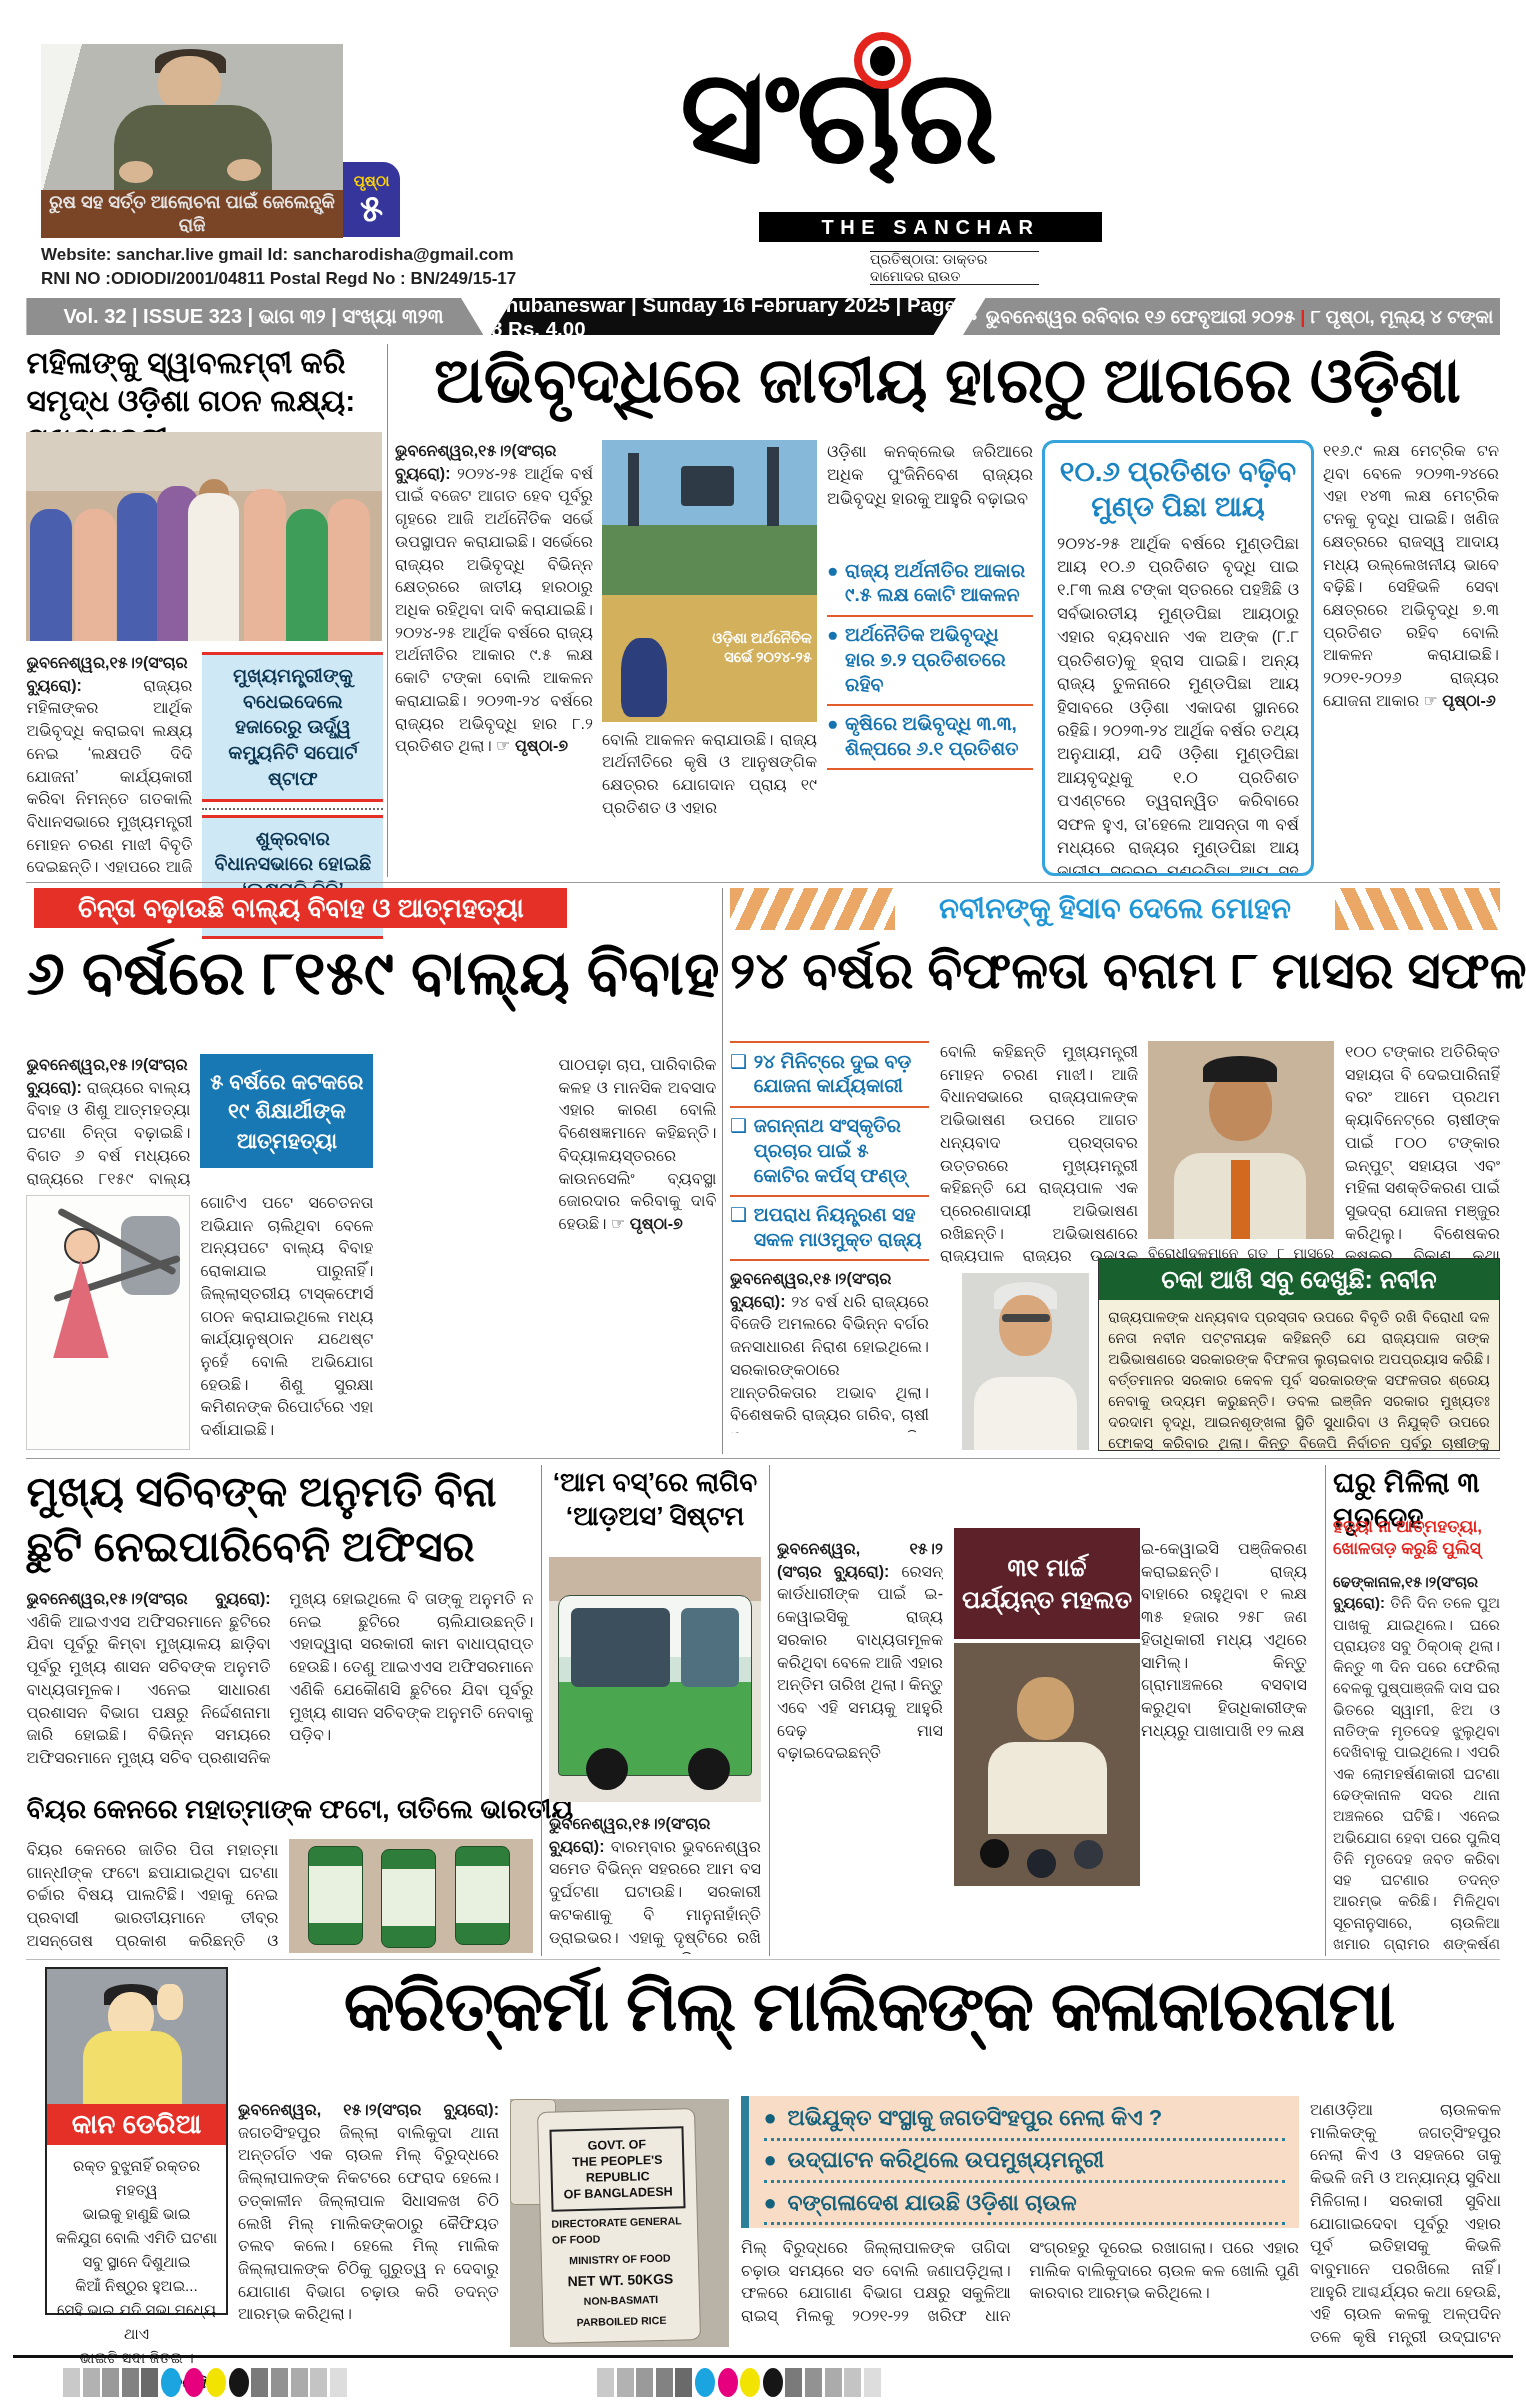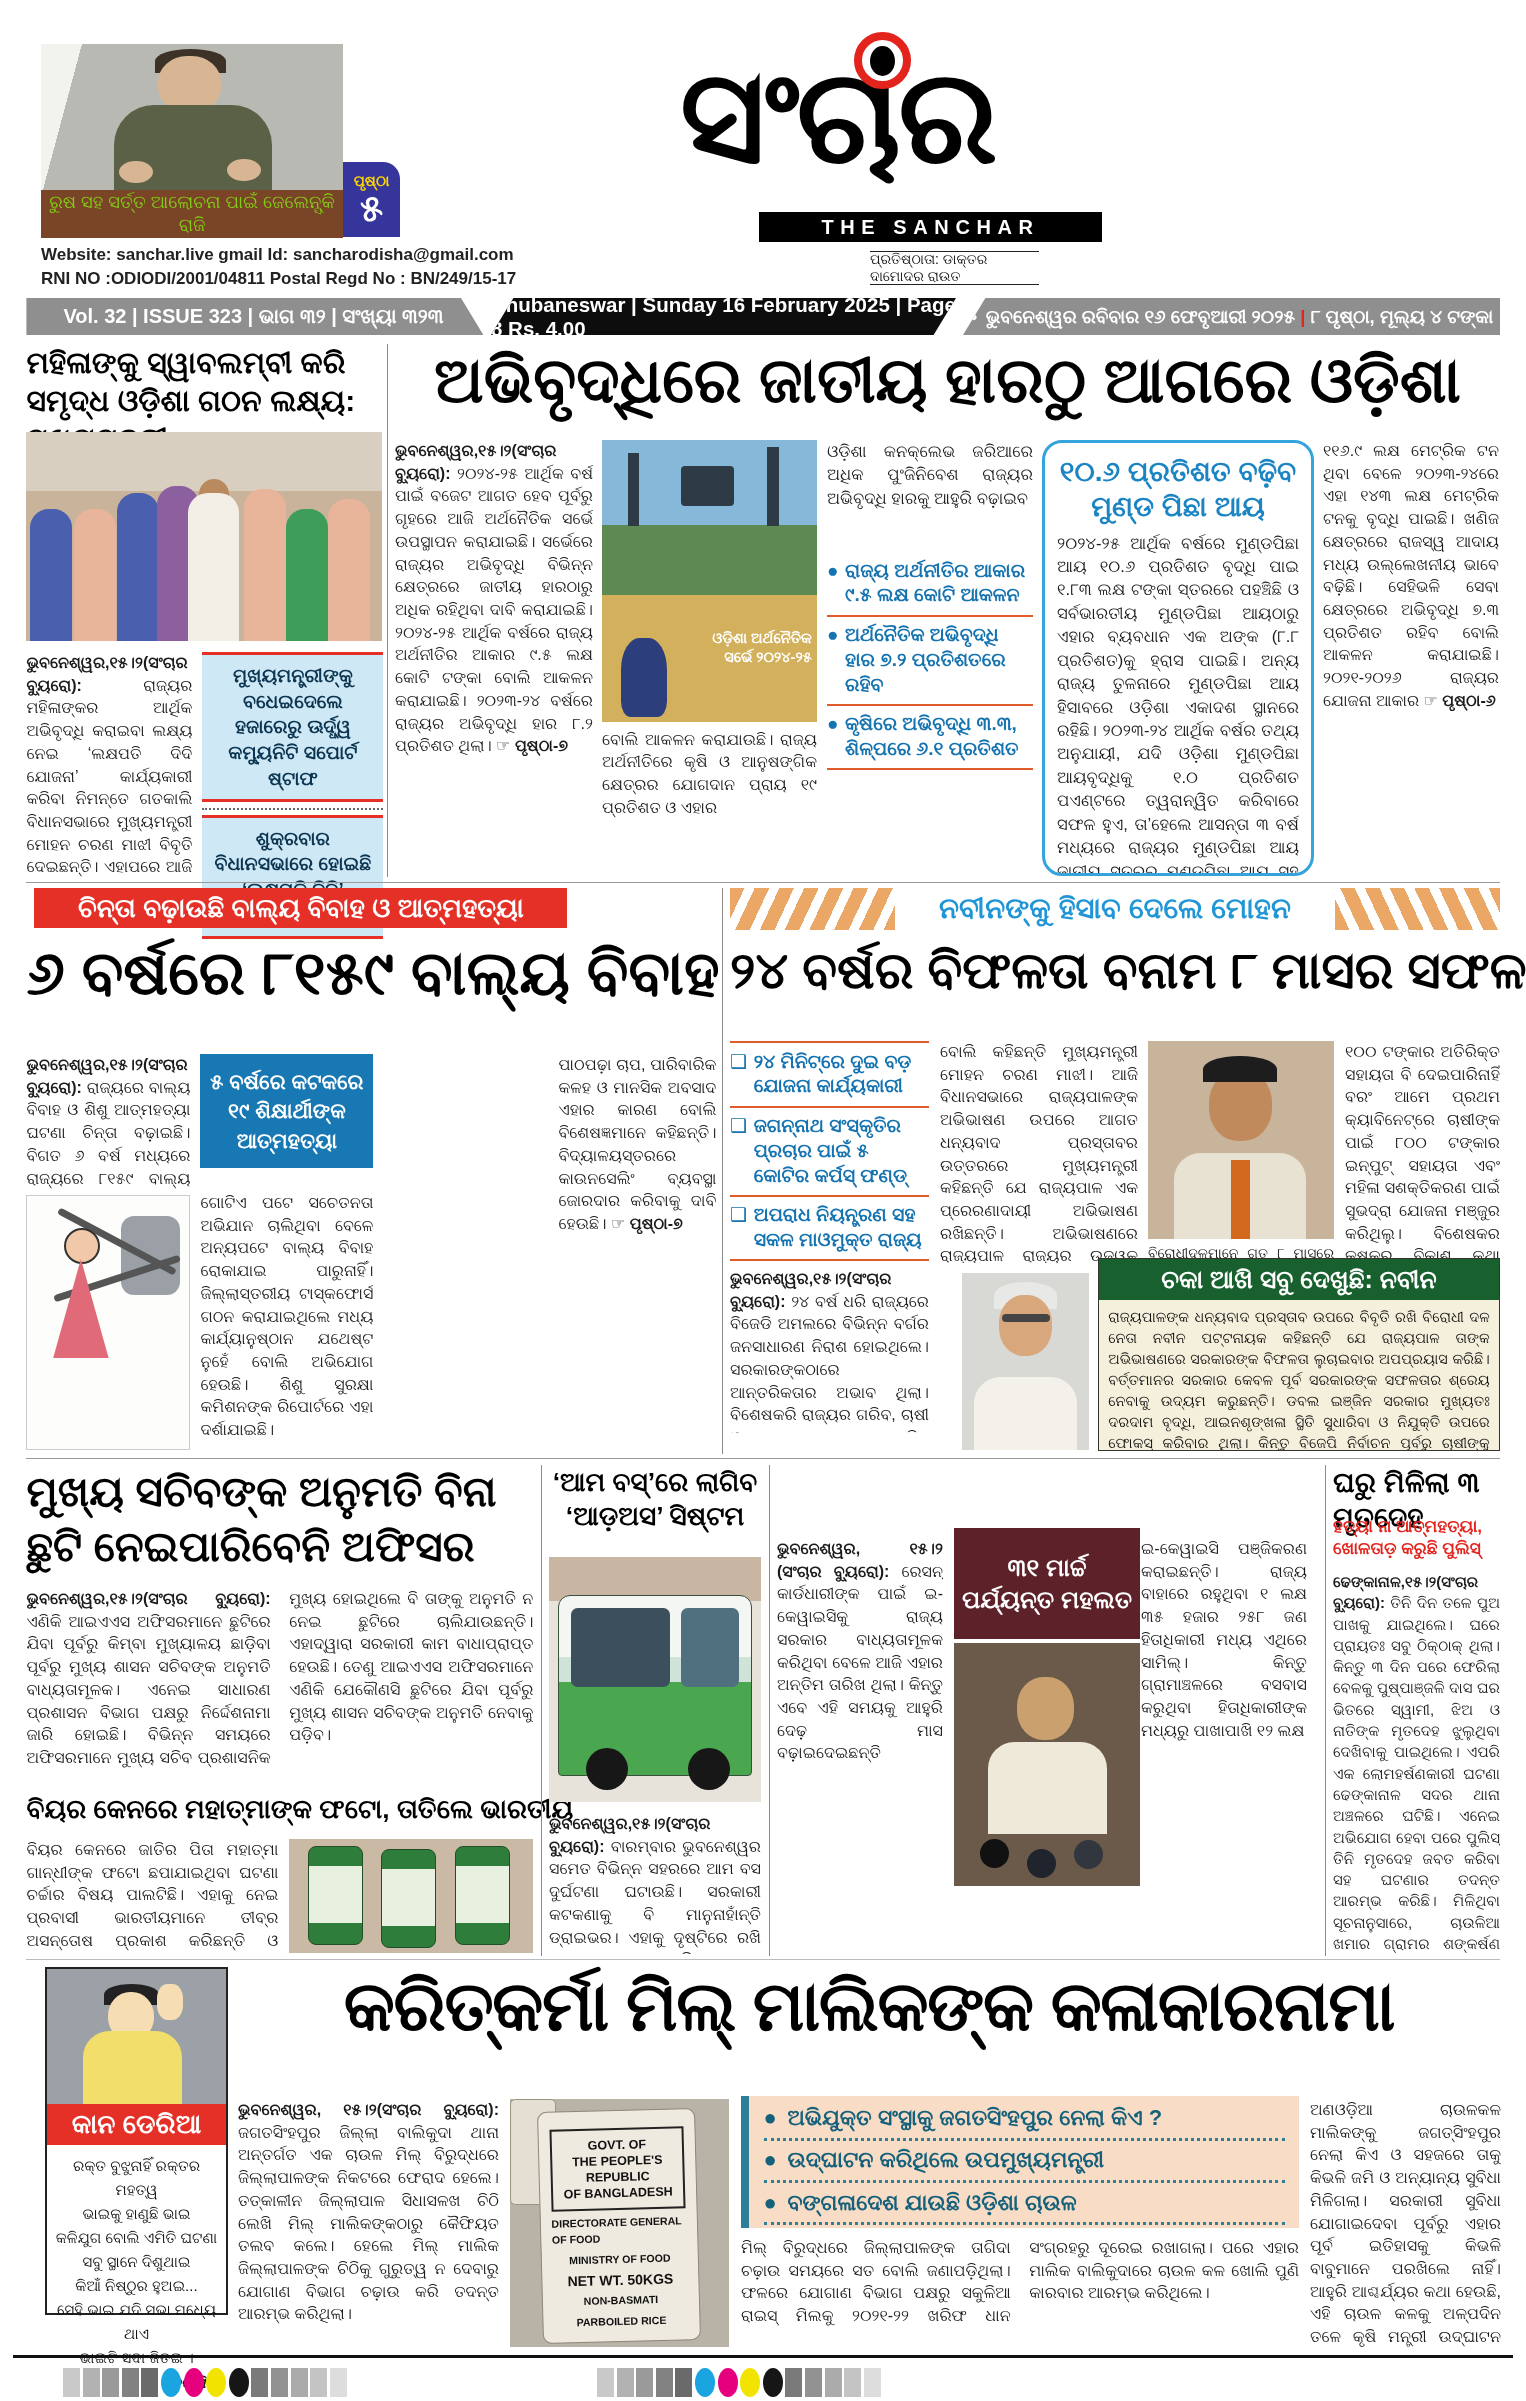--- a/index.html
+++ b/index.html
@@ -13,40 +13,40 @@
   .hl{font-weight:900;color:#000}
   .vsep{position:absolute;width:1.3px;background:#8a8a8a}
   .hrule{position:absolute;height:1.3px;background:#9a9a9a}
   .center{text-align:center}
   
   .promo-photo{background:linear-gradient(105deg,#f2f2ef 0 12%,#b9b9b3 12% 100%);overflow:hidden}
   .zel-body{position:absolute;left:73px;top:61px;width:158px;height:92px;background:#5a6147;border-radius:40px 40px 0 0}
   .zel-head{position:absolute;left:117px;top:12px;width:63px;height:57px;background:#d8b694;border-radius:46%}
   .zel-hair{position:absolute;left:114px;top:5.3px;width:71px;height:24px;background:#3d3228;border-radius:50% 50% 0 0}
   .zel-hand{position:absolute;width:34px;height:22.4px;background:#d8b694;border-radius:50%}
-  .promo-caption{background:#7a4527;color:#84cc16;font-weight:400;font-size:18px;line-height:1.3;display:flex;align-items:center;justify-content:center;text-align:center;padding:2.6px 6.6px}
+  .promo-caption{background:#7a4527;color:#e5e5e5;font-weight:700;font-size:18px;line-height:1.3;display:flex;align-items:center;justify-content:center;text-align:center;padding:2.6px 6.6px}
   .page-badge{background:#35359b;border-radius:0 17px 0 0;display:flex;flex-direction:column;align-items:center;justify-content:center}
   .page-badge .lbl{color:#ffd400;font-size:15px;font-weight:800}
   .page-badge .num{color:#fff;font-size:37px;font-weight:900;line-height:1}
   .weblines{font-size:17px;color:#222}
   .weblines b{font-weight:800}
   .logo-text{font-weight:900;font-size:131px;line-height:1;color:#000;letter-spacing:-2.6px;white-space:nowrap}
   .logo-ring{position:absolute;width:57px;height:57px;border:8.6px solid #e3241d;border-radius:50%;background:#fff;display:flex;align-items:center;justify-content:center}
   .logo-ring i{width:25px;height:30px;background:#000;border-radius:50%}
   .sanchar-bar{background:#000;color:#fff;display:flex;align-items:center;justify-content:center;font-weight:800;font-size:20px;letter-spacing:6.6px}
   .founder{border-top:1.3px solid #222;border-bottom:1.3px solid #222;display:flex;align-items:center;justify-content:center;font-size:14px;font-weight:400}
   .seg{display:flex;align-items:center;color:#fff;font-weight:800}
   .seg.gray{background:#8f8f8f}
   .seg.black{background:#0d0d0d}
   .redpipe{color:#e3241d;font-weight:900;padding:0 5.3px}
   
   .bluebox{background:#cfe8f6;border-top:3.3px solid #e53027;border-bottom:3.3px solid #e53027;
            color:#0b3550;font-weight:800;font-size:19px;line-height:1.35;display:flex;align-items:center;justify-content:center;text-align:center;padding:8px 9.2px}
   .dotsep{border-top:2.6px dotted #666;margin:5.3px 0}
-  .statbox{border:3.3px solid #35a3dc;border-radius:20px;padding:10.6px 12px;overflow:hidden}
+  .statbox{border:3.3px solid #35a3dc;border-radius:12px;padding:10.6px 12px;overflow:hidden}
   .statbox .t{color:#1b85c4;font-weight:900;font-size:28px;line-height:1.25;text-align:center;margin-bottom:8px}
   .redstrip{background:#e53027;color:#fff;font-weight:800;display:flex;align-items:center;justify-content:center}
   .solidblue{background:#1878b4;color:#fff;font-weight:800;font-size:21px;line-height:1.4;display:flex;align-items:center;justify-content:center;text-align:center;padding:9.2px}
   .chev{background:repeating-linear-gradient(115deg,#eaa766 0 13.2px,#fff 13.2px 22.4px)}
   .chev.r{background:repeating-linear-gradient(65deg,#eaa766 0 13.2px,#fff 13.2px 22.4px)}
   .kicker-blue{color:#2196d6;font-weight:900}
   .bullet-item{display:flex;gap:6.6px;color:#1573b0;font-weight:800;font-size:19px;line-height:1.3;padding:6.6px 0;border-bottom:2.6px solid #e05c2a}
   .gbhead{background:#19602f;color:#fff;font-weight:900;font-size:25px;display:flex;align-items:center;justify-content:center}
   .gbbody{background:#f5f0dc;padding:6.6px 9.2px;font-size:14.5px;line-height:1.45;text-align:justify}
   .redbox2{background:#5c2129;color:#fff;font-weight:900;font-size:24.4px;line-height:1.3;display:flex;align-items:center;justify-content:center;text-align:center;padding:6.6px}

